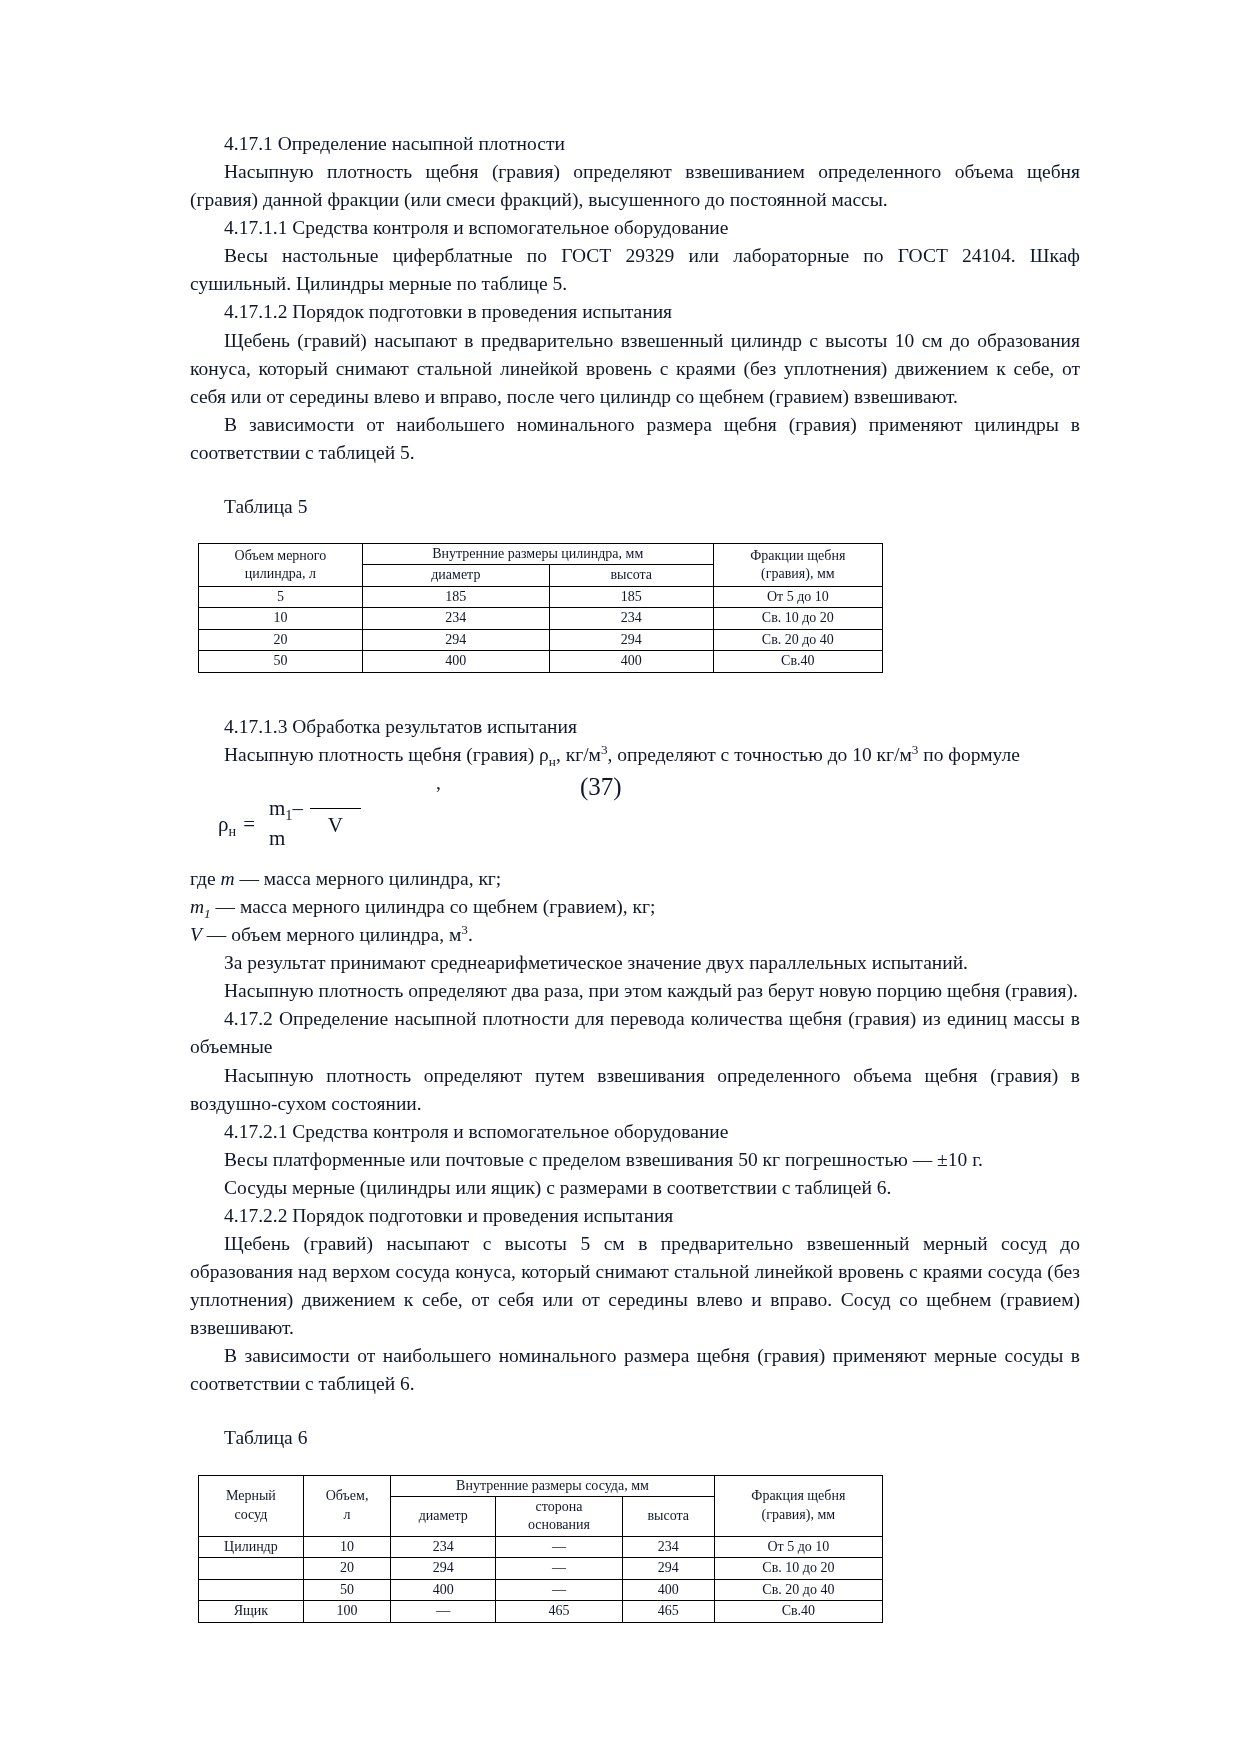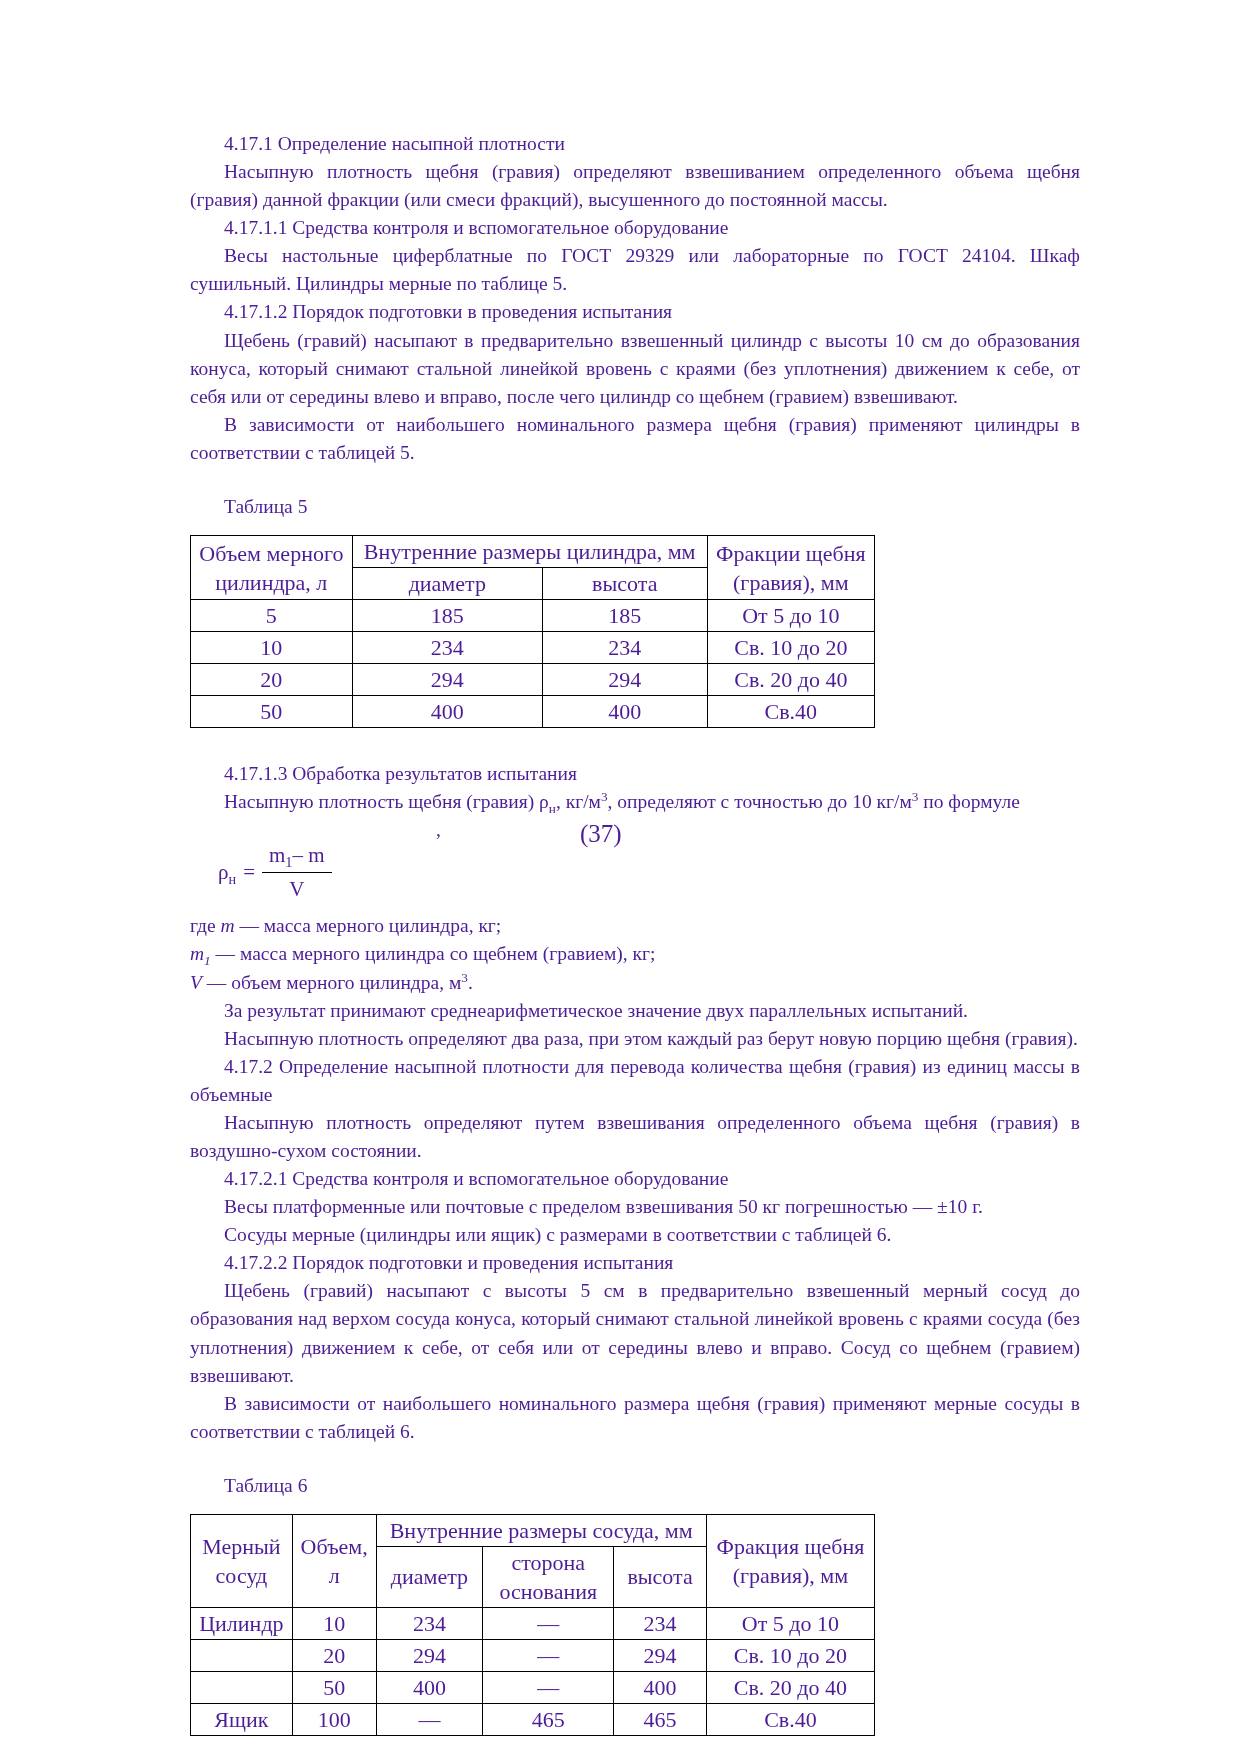--- a/index.html
+++ b/index.html
@@ -9,21 +9,21 @@
   }
   .page {
     position: relative;
     width: 1240px;
     height: 1755px;
     margin: 0 auto;
     background: #ffffff;
     box-sizing: border-box;
     padding: 130px 160px 0 190px;
     font-family: "Liberation Serif", "DejaVu Serif", serif;
-    color: #4c1d95;
+    color: #0f172a;
     font-size: 19.5px;
     line-height: 1.44;
   }
   p {
     margin: 0;
     text-align: justify;
     text-justify: inter-word;
   }
   p.indent {
     text-indent: 34px;
@@ -48,23 +48,23 @@
     font-style: italic;
   }
   .spacer-sm { height: 14px; }
   .spacer-md { height: 26px; }
   .spacer-lg { height: 32px; }
 
   
   table.doc-table {
     border-collapse: collapse;
     font-family: "Liberation Serif", "DejaVu Serif", serif;
-    font-size: 22px;
+    font-size: 14px;
     line-height: 1.32;
-    margin: 0;
+    margin: 8px;
     border-radius: 30px;
   }
   table.doc-table td,
   table.doc-table th {
     border: 1.6px solid #000;
     padding: 1px 6px;
     font-weight: normal;
     text-align: center;
     vertical-align: middle;
   }
@@ -104,21 +104,21 @@
     font-size: 21px;
   }
   .formula-eq .lhs {
     margin-right: 7px;
   }
   .formula-eq .eqsign {
     margin-right: 7px;
   }
   .frac {
     display: inline-flex;
-    flex-direction: column;
+    flex-direction: row;
     align-items: center;
     vertical-align: middle;
   }
   .frac .num {
     padding: 0 7px 1px 7px;
   }
   .frac .den {
     border-top: 1.5px solid #000;
     padding: 1px 7px 0 7px;
     width: 100%;

